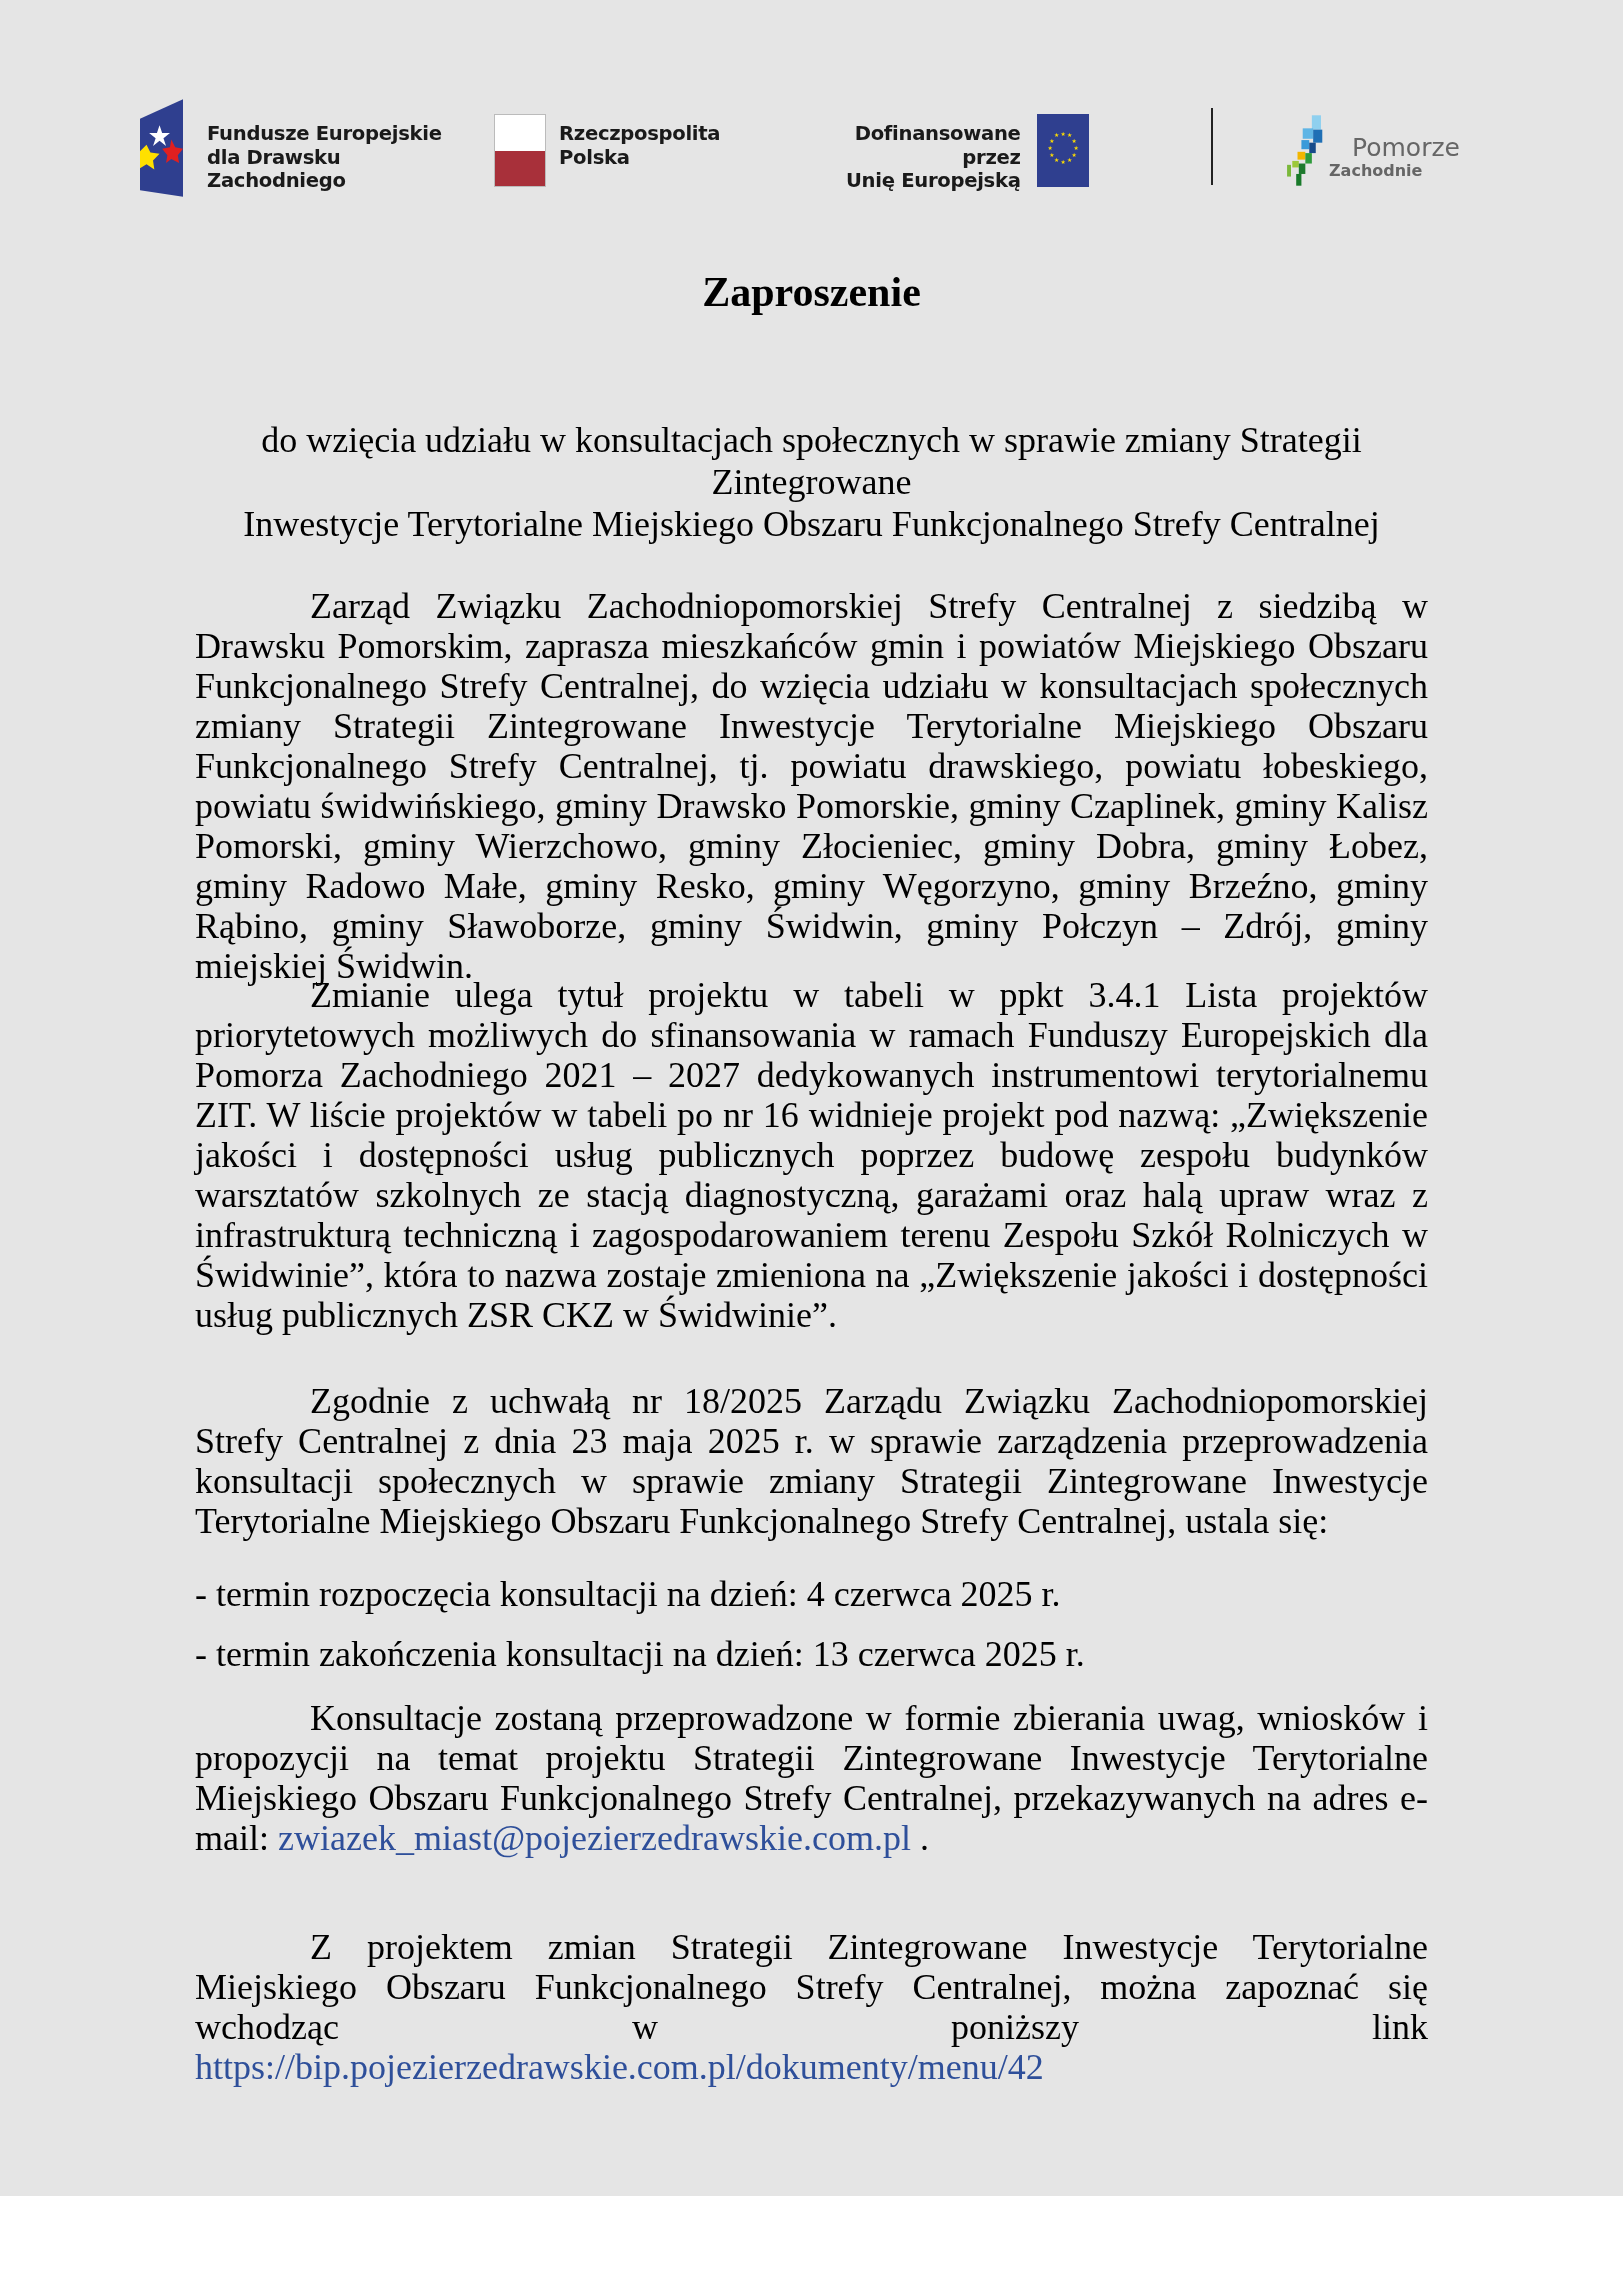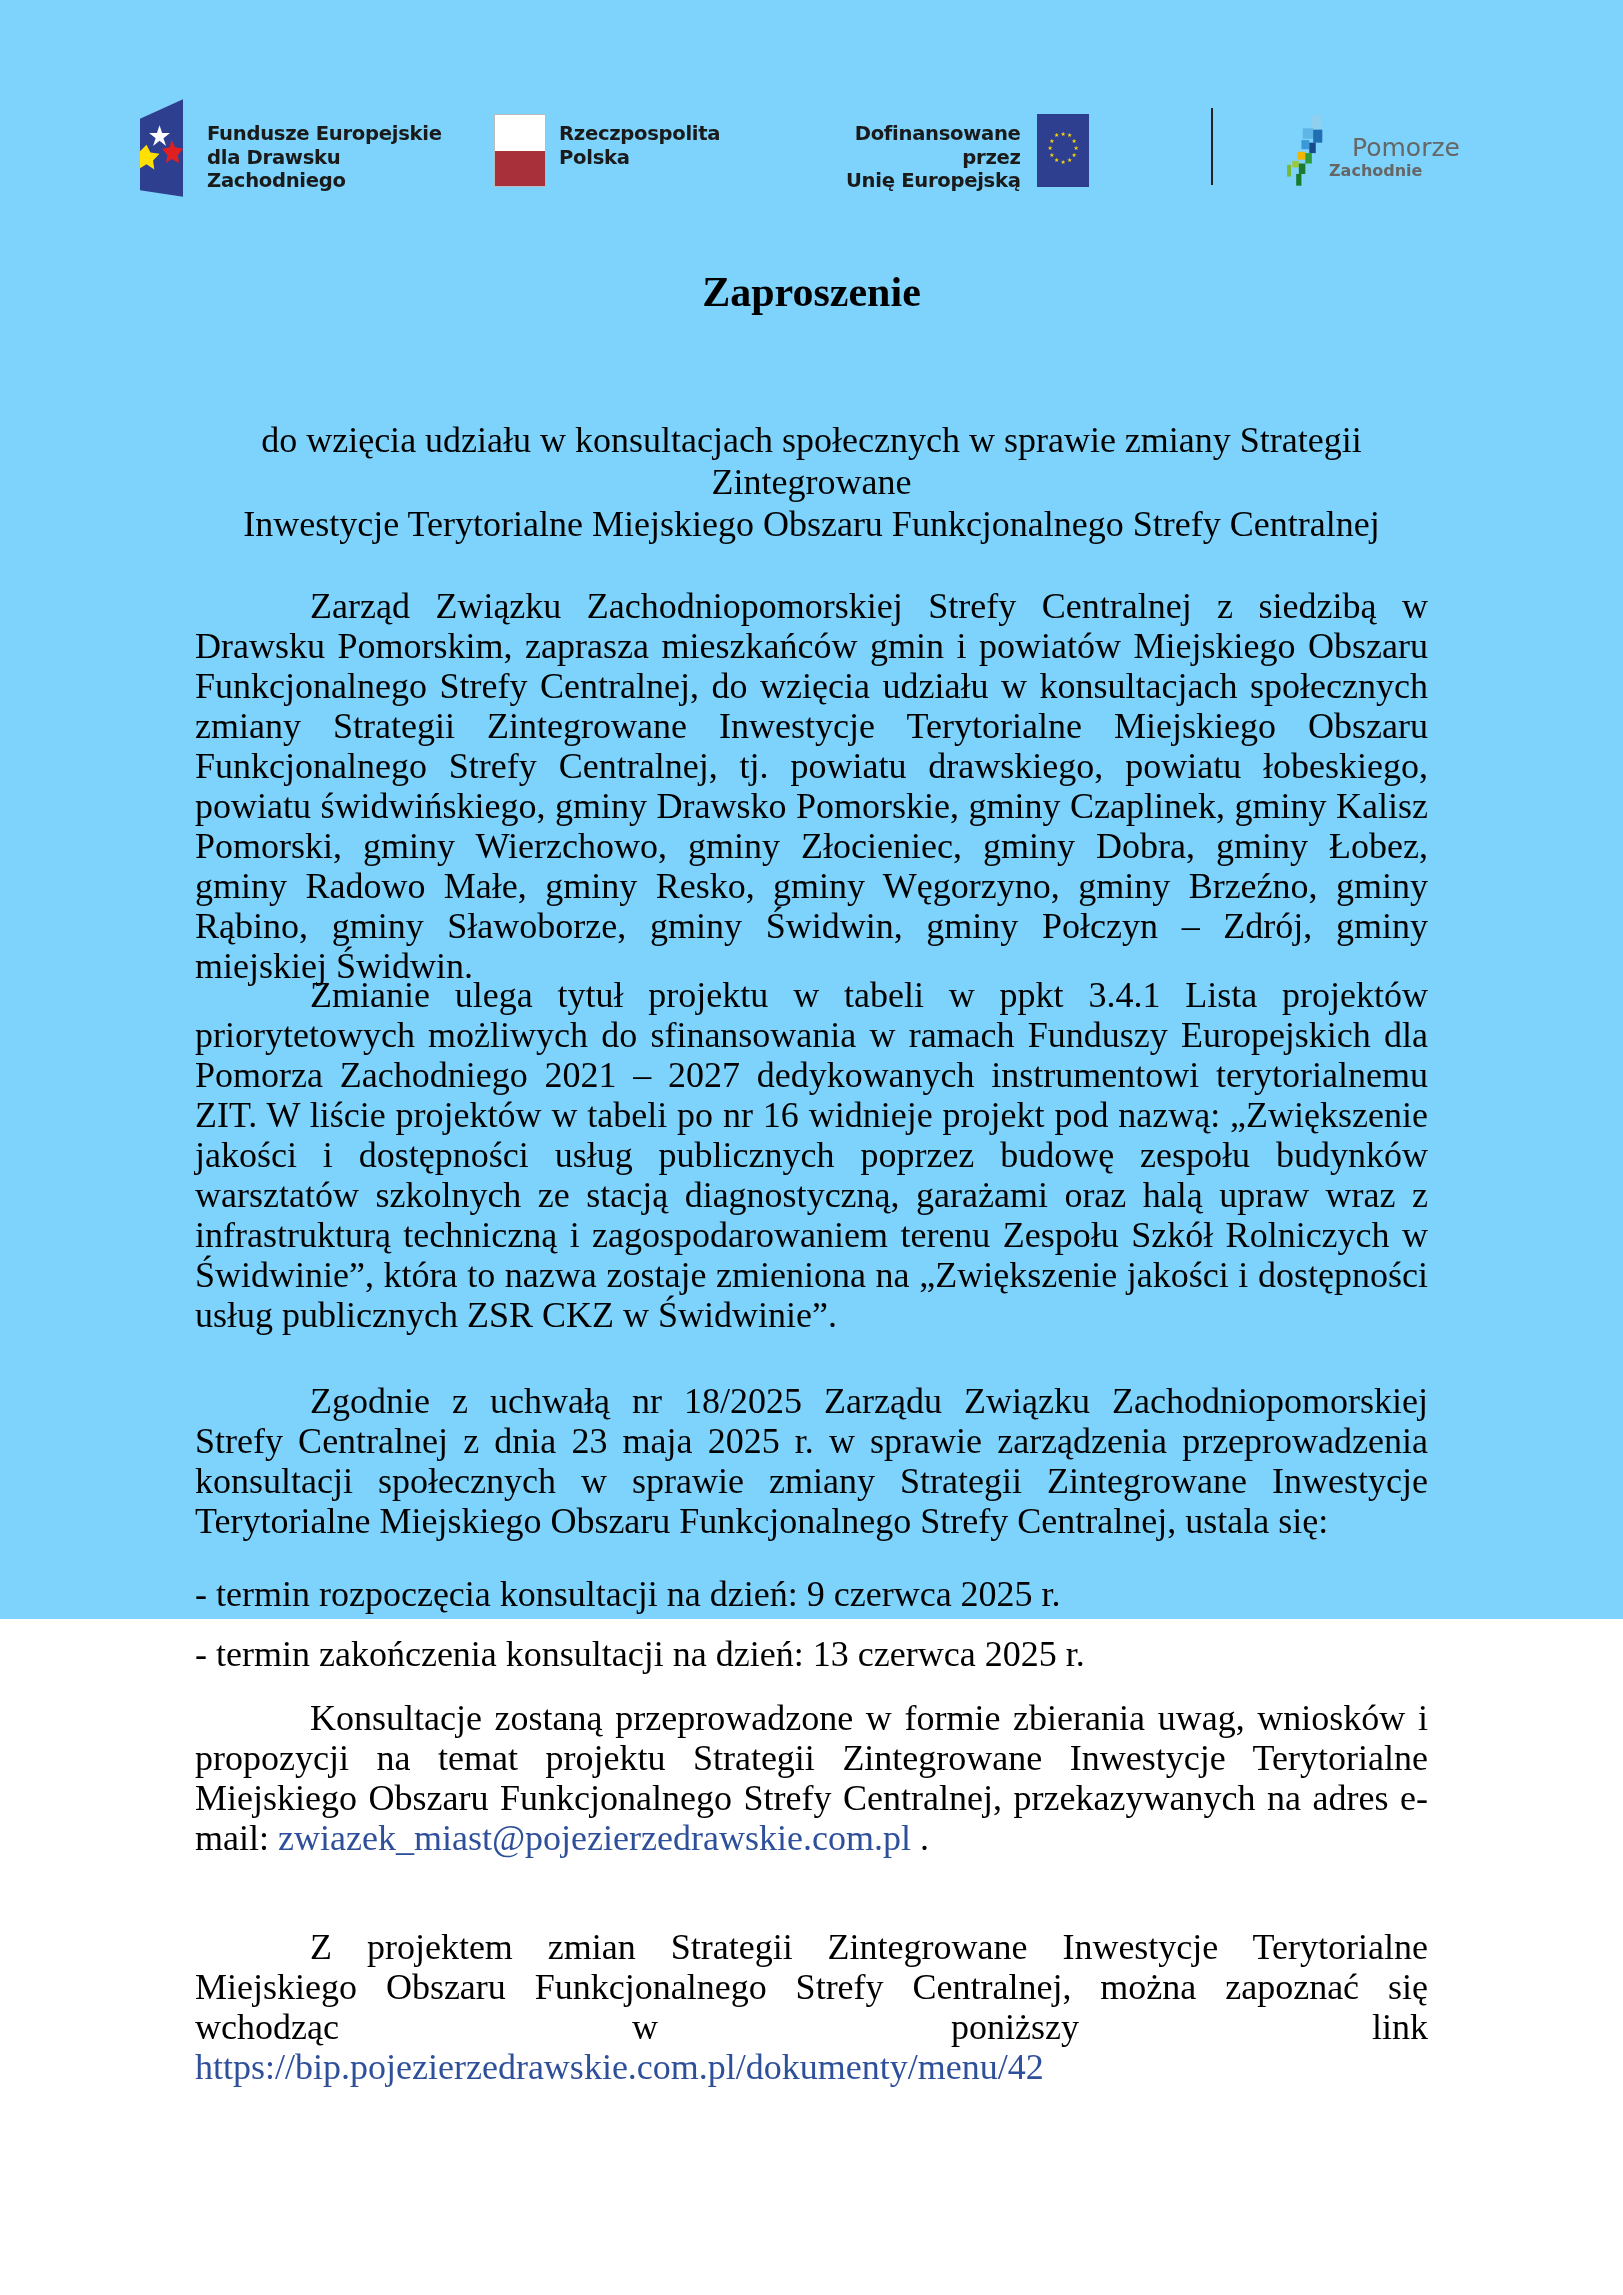--- a/index.html
+++ b/index.html
@@ -1,17 +1,17 @@
 <!DOCTYPE html>
 <html style="font-size:10.5px"><head>
 <meta charset="utf-8">
 <style>
   html, body { margin: 0; padding: 0; background: #ffffff; }
   body { width: 1623px; height: 2295px; position: relative; overflow: hidden; }
-  .page { position: absolute; left: 0; top: 0; width: 1623px; height: 1619px; background: #7dd3fc; }
+  .page { position: absolute; left: 0; top: 0; width: 1623px; height: 2196px; background: #e5e5e5; }
 
   
   .logos { position: absolute; top: 88px; left: 0; width: 1623px; height: 105px; }
   .logo { position: absolute; top: 0; height: 105px; }
   .lbl { font-family: "DejaVu Sans", sans-serif; font-weight: bold; color: #1a1a1a; font-size: 19.6px; line-height: 23.6px; letter-spacing: -0.3px; }
 
   .fe-logo { left: 128px; width: 340px; }
   .fe-mark { position: absolute; left: 11.8px; top: 10.5px; width: 43px; height: 98px; }
   .fe-text { position: absolute; left: 79px; top: 34px; }
 
@@ -126,21 +126,21 @@
   <div class="doc subtitle">
     <div>do wzięcia udziału w konsultacjach społecznych w sprawie zmiany Strategii Zintegrowane</div>
     <div>Inwestycje Terytorialne Miejskiego Obszaru Funkcjonalnego Strefy Centralnej</div>
   </div>
 
   <p class="doc para p1">Zarząd Związku Zachodniopomorskiej Strefy Centralnej z siedzibą w Drawsku Pomorskim, zaprasza mieszkańców gmin i powiatów Miejskiego Obszaru Funkcjonalnego Strefy Centralnej, do wzięcia udziału w konsultacjach społecznych zmiany Strategii Zintegrowane Inwestycje Terytorialne Miejskiego Obszaru Funkcjonalnego Strefy Centralnej, tj. powiatu drawskiego, powiatu łobeskiego, powiatu świdwińskiego, gminy Drawsko Pomorskie, gminy Czaplinek, gminy Kalisz Pomorski, gminy Wierzchowo, gminy Złocieniec, gminy Dobra, gminy Łobez, gminy Radowo Małe, gminy Resko, gminy Węgorzyno, gminy Brzeźno, gminy Rąbino, gminy Sławoborze, gminy Świdwin, gminy Połczyn – Zdrój, gminy miejskiej Świdwin.</p>
   <p class="doc para p2">Zmianie ulega tytuł projektu w tabeli w ppkt 3.4.1 Lista projektów priorytetowych możliwych do sfinansowania w ramach Funduszy Europejskich dla Pomorza Zachodniego 2021 – 2027 dedykowanych instrumentowi terytorialnemu ZIT. W liście projektów w tabeli po nr 16 widnieje projekt pod nazwą: „Zwiększenie jakości i dostępności usług publicznych poprzez budowę zespołu budynków warsztatów szkolnych ze stacją diagnostyczną, garażami oraz halą upraw wraz z infrastrukturą techniczną i zagospodarowaniem terenu Zespołu Szkół Rolniczych w Świdwinie”, która to nazwa zostaje zmieniona na „Zwiększenie jakości i dostępności usług publicznych ZSR CKZ w Świdwinie”.</p>
   <p class="doc para p3">Zgodnie z uchwałą nr 18/2025 Zarządu Związku Zachodniopomorskiej Strefy Centralnej z dnia 23 maja 2025 r. w sprawie zarządzenia przeprowadzenia konsultacji społecznych w sprawie zmiany  Strategii Zintegrowane Inwestycje Terytorialne Miejskiego Obszaru Funkcjonalnego Strefy Centralnej, ustala się:</p>
 
   <div class="doc list">
-    <div>- termin rozpoczęcia konsultacji na dzień: 9 czerwca 2025 r.</div>
+    <div>- termin rozpoczęcia konsultacji na dzień: 4 czerwca 2025 r.</div>
     <div>- termin zakończenia konsultacji na dzień: 13 czerwca 2025 r.</div>
   </div>
 
   <p class="doc para p4"><span>Konsultacje zostaną przeprowadzone w formie zbierania uwag, wniosków i propozycji na temat projektu Strategii Zintegrowane Inwestycje Terytorialne Miejskiego Obszaru Funkcjonalnego Strefy Centralnej, przekazywanych na adres e-mail:</span> <a class="link" href="#">zwiazek_miast@pojezierzedrawskie.com.pl</a><span> .</span></p>
 
   <p class="doc para p5"><span>Z projektem  zmian Strategii Zintegrowane Inwestycje Terytorialne Miejskiego Obszaru Funkcjonalnego Strefy Centralnej, można zapoznać się wchodząc w poniższy link</span> <a class="link" href="#">https://bip.pojezierzedrawskie.com.pl/dokumenty/menu/42</a></p>
 
 </div>
 
 

